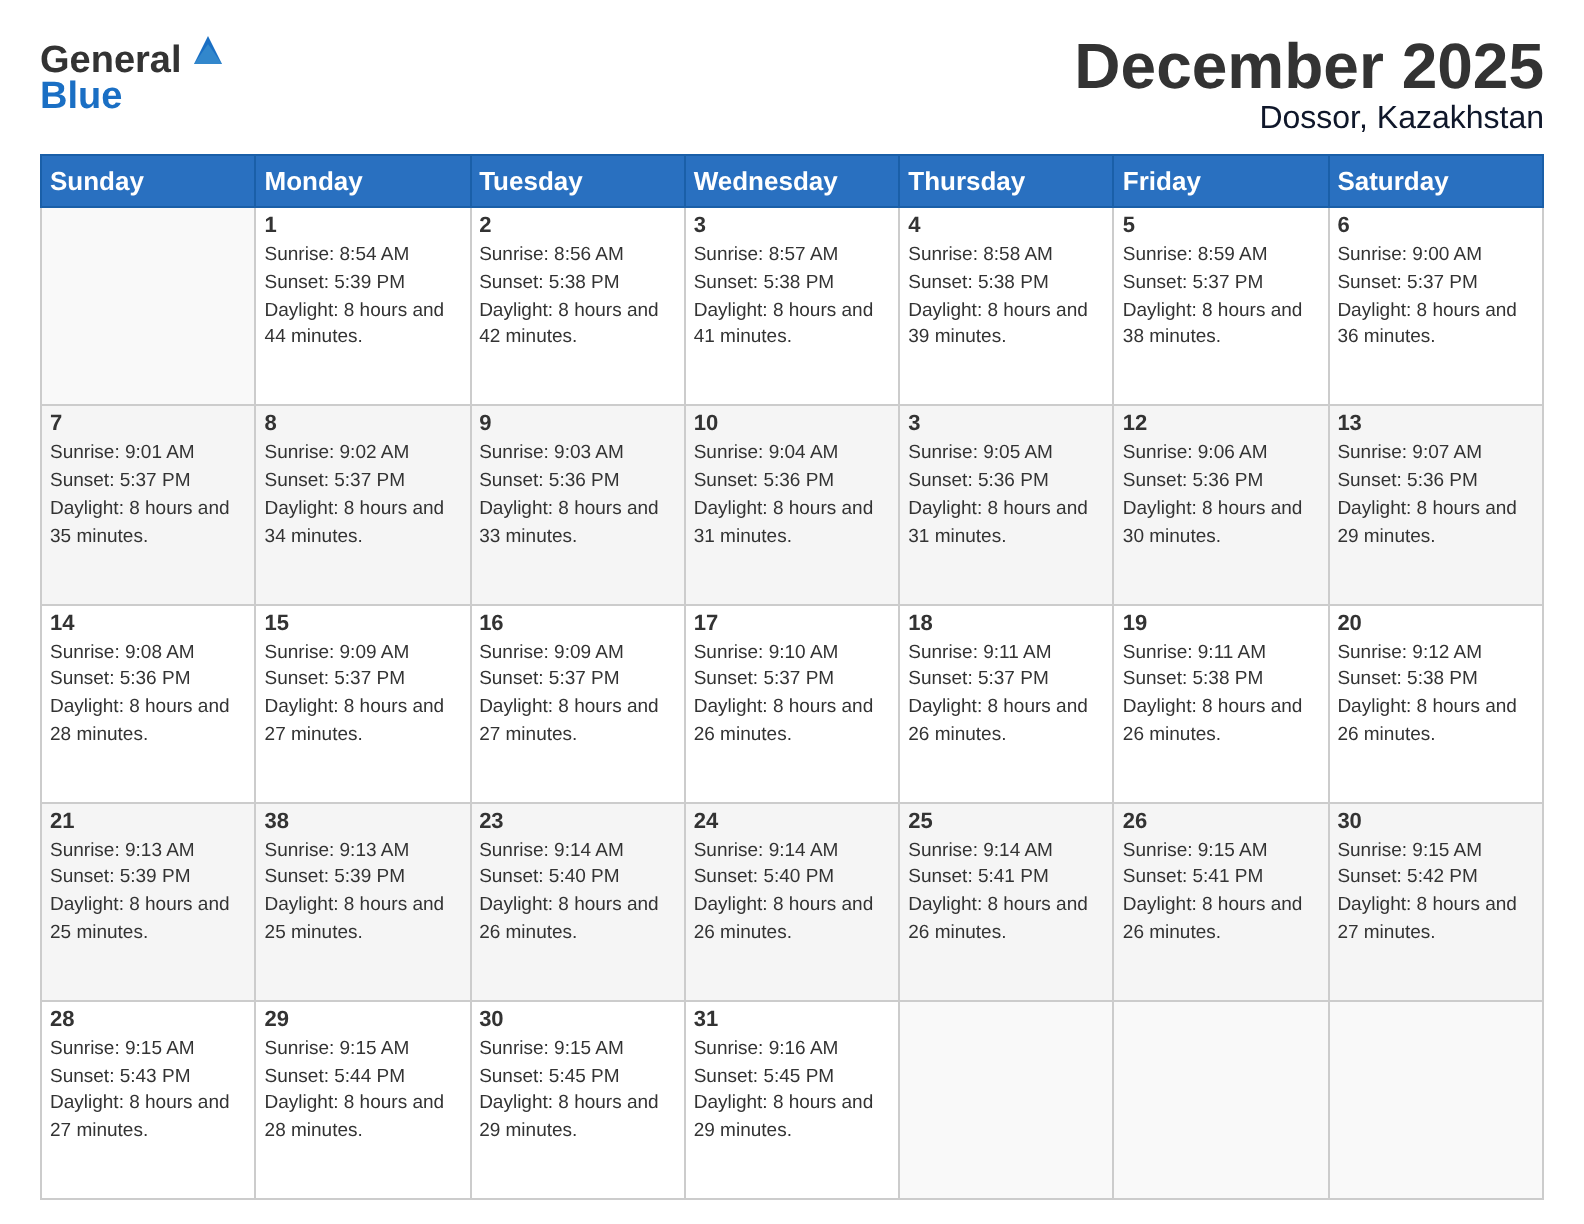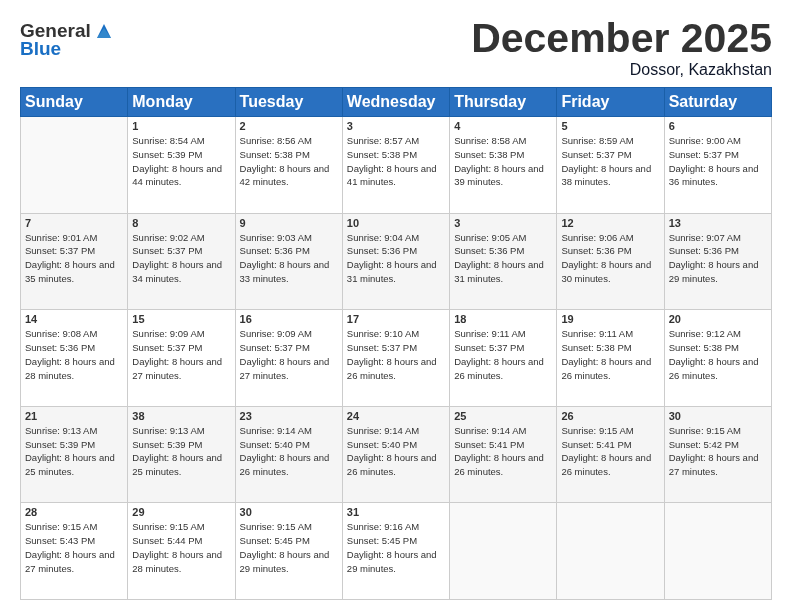--- a/index.html
+++ b/index.html
@@ -25,41 +25,41 @@
     }
     .logo {
       display: flex;
       align-items: center;
       margin-top: 4px;
     }
     .title-section {
       text-align: right;
     }
     .month-title {
-      font-size: 41px;
+      font-size: 32px;
       font-weight: bold;
       color: #333;
       line-height: 1.1;
     }
     .location {
       font-size: 16px;
       color: #0f172a;
       text-align: right;
     }
     .calendar {
       flex: 1;
       border: 1px solid #ccc;
       border-collapse: collapse;
       width: 100%;
       table-layout: fixed;
     }
     .calendar th {
       background-color: #2970c0;
       color: #fff;
-      font-size: 16px;
+      font-size: 13px;
       font-weight: bold;
       padding: 5px 4px;
       text-align: left;
       border: 1px solid #1a5fa8;
     }
     .calendar td {
       border: 1px solid #ccc;
       vertical-align: top;
       padding: 3px 4px;
       font-size: 10px;
@@ -88,21 +88,21 @@
       color: #333;
     }
   </style>
 </head>
 <body>
 
 <div class="page">
   <div class="header">
     <div class="logo">
       <div style="display:flex;flex-direction:column;align-items:flex-start;">
-        <div style="display:flex;align-items:flex-end;">
+        <div style="display:flex;align-items:flex-start;">
           <span style="font-size:19px;font-weight:bold;color:#333;">General</span>
           <svg width="22" height="22" viewBox="0 0 22 22" style="margin-left:2px;margin-top:-6px;">
             <polygon points="4,18 11,4 18,18" fill="#1a6fc4"></polygon>
             <polygon points="4,18 11,8 18,18" fill="#4a9fd4" opacity="0.5"></polygon>
           </svg>
         </div>
         <span style="font-size:19px;font-weight:bold;color:#1a6fc4;margin-top:-4px;">Blue</span>
       </div>
     </div>
     <div class="title-section">

